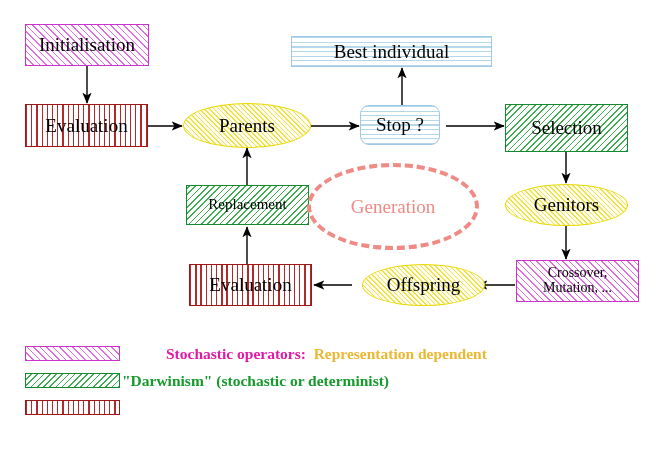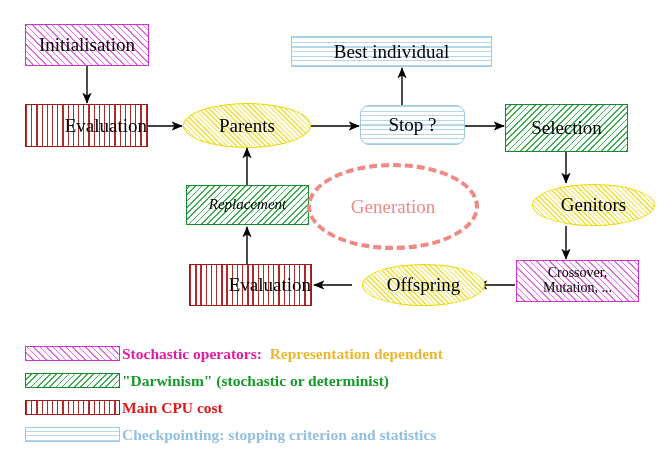--- a/index.html
+++ b/index.html
@@ -58,21 +58,20 @@
       rgba(255,255,255,0) 1.2px, rgba(255,255,255,0) 4.4px);
   }
   
   .fill-red {
     border-color: #a31515;
     background-color: #ffffff;
     background-image: repeating-linear-gradient(
       90deg,
       #b02a2a 0px, #b02a2a 1.3px,
       rgba(255,255,255,0) 1.3px, rgba(255,255,255,0) 5.2px);
-    justify-content: flex-end;
   }
   
   .fill-blue {
     border-color: #9ec8e4;
     background-color: #ffffff;
     background-image: repeating-linear-gradient(
       0deg,
       #b4d7ec 0px, #b4d7ec 1.2px,
       rgba(255,255,255,0) 1.2px, rgba(255,255,255,0) 4.6px);
   }
@@ -155,43 +154,38 @@
         <line x1="247" y1="264" x2="247" y2="227" marker-end="url(#ah)"></line>
         <line x1="247" y1="185" x2="247" y2="148" marker-end="url(#ah)"></line>
       </g>
   </svg>
 
   <div id="node-layer">
       <div class="node rect fill-magenta" style="left: 25px; top: 24px; width: 124px; height: 42px; font-size: 19px;"><span class="lbl">Initialisation</span></div>
       <div class="node rect fill-red" style="left: 25px; top: 104px; width: 123px; height: 43px; font-size: 19px;"><span class="lbl">Evaluation</span></div>
       <div class="node ellipse fill-yellow" style="left: 183px; top: 103px; width: 128px; height: 45px; font-size: 19px;"><span class="lbl">Parents</span></div>
       <div class="node rect fill-blue" style="left: 291px; top: 36px; width: 201px; height: 31px; font-size: 19px;"><span class="lbl">Best individual</span></div>
-      <div class="node round fill-blue" style="left: 360px; top: 105px; width: 105px; height: 40px; font-size: 19px;"><span class="lbl">Stop ?</span></div>
+      <div class="node round fill-blue" style="left: 360px; top: 105px; width: 80px; height: 40px; font-size: 19px;"><span class="lbl">Stop ?</span></div>
       <div class="node rect fill-green" style="left: 505px; top: 104px; width: 123px; height: 48px; font-size: 19px;"><span class="lbl">Selection</span></div>
-      <div class="node ellipse fill-yellow" style="left: 532px; top: 184px; width: 123px; height: 42px; font-size: 19px;"><span class="lbl">Genitors</span></div>
+      <div class="node ellipse fill-yellow" style="left: 505px; top: 184px; width: 123px; height: 42px; font-size: 19px;"><span class="lbl">Genitors</span></div>
       <div class="node rect fill-magenta" style="left: 516px; top: 260px; width: 123px; height: 42px; font-size: 14px; justify-content: center;"><span class="lbl">Crossover,
 Mutation, ...</span></div>
       <div class="node ellipse fill-yellow" style="left: 362px; top: 264px; width: 123px; height: 42px; font-size: 19px;"><span class="lbl">Offspring</span></div>
       <div class="node rect fill-red" style="left: 189px; top: 264px; width: 123px; height: 42px; font-size: 19px;"><span class="lbl">Evaluation</span></div>
-      <div class="node rect fill-green" style="left: 186px; top: 185px; width: 123px; height: 40px; font-size: 15px; font-style: italic;"><span class="lbl">Replacement</span></div>
+      <div class="node rect fill-green" style="left: 186px; top: 185px; width: 123px; height: 40px; font-size: 15px;"><span class="lbl">Replacement</span></div>
       <div class="node ellipse fill-none-dashed" style="left: 307px; top: 163px; width: 172px; height: 87px; font-size: 19px;"><span class="lbl">Generation</span></div>
     </div>
 
   <div id="legend">
       <div class="legend-row">
         <div class="swatch rect fill-magenta"></div>
-        <div class="legend-text" style="color: rgb(226, 27, 166);"><span>Stochastic operators:</span><span class="part2" style="color: rgb(236, 184, 50);">  Representation dependent</span></div>
+        <div class="legend-text" style="color: rgb(226, 27, 166); margin-left: 44px;"><span>Stochastic operators:</span><span class="part2" style="color: rgb(236, 184, 50);">  Representation dependent</span></div>
       </div>
       <div class="legend-row">
         <div class="swatch rect fill-green"></div>
         <div class="legend-text" style="color: rgb(23, 154, 44);"><span>"Darwinism" (stochastic or determinist)</span></div>
       </div>
       <div class="legend-row">
         <div class="swatch rect fill-red"></div>
-        <div class="legend-text" style="color: rgb(221, 26, 26);"><span>Main CPU cost</span></div>
-      </div>
-      <div class="legend-row">
-        <div class="swatch rect fill-blue"></div>
-        <div class="legend-text" style="color: rgb(146, 192, 224);"><span>Checkpointing: stopping criterion and statistics</span></div>
       </div>
     </div>
 
 </div>
 
 </body></html>

